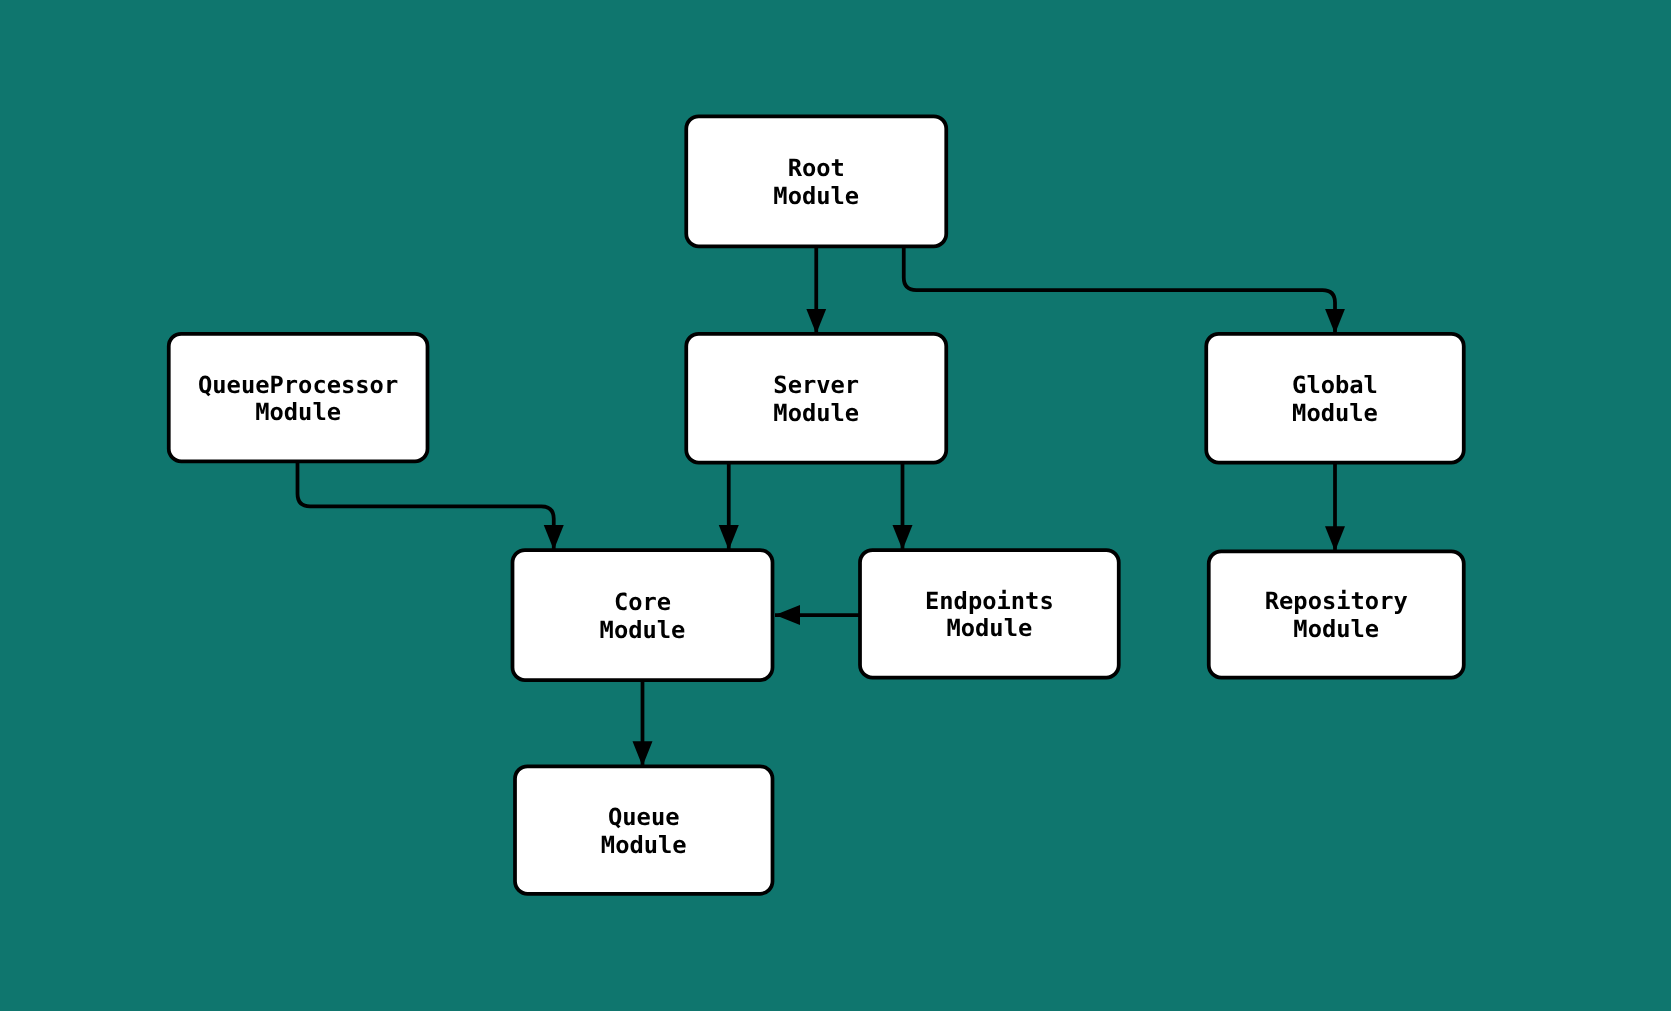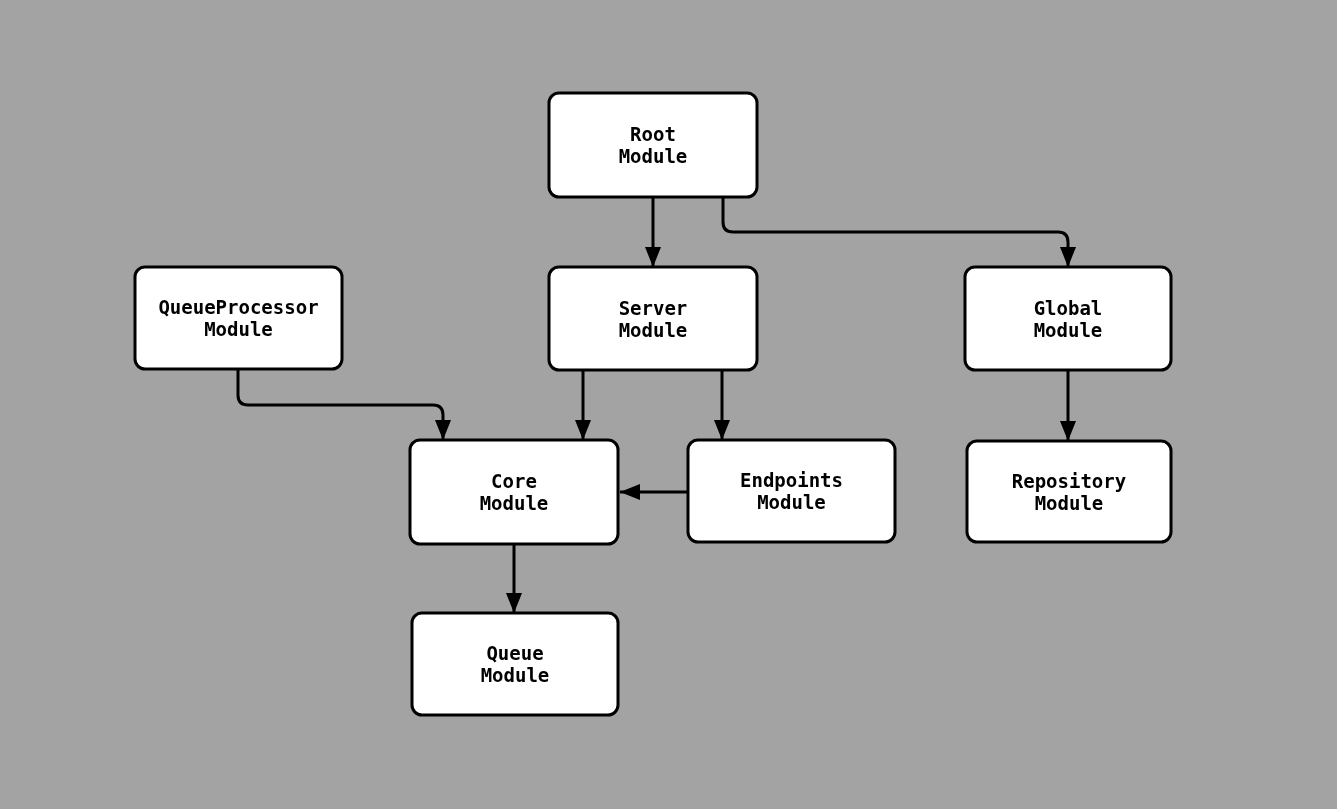--- a/index.html
+++ b/index.html
@@ -4,21 +4,21 @@
 <style>
   html, body {
     margin: 0;
     padding: 0;
     background: #ffffff;
   }
   .canvas {
     position: relative;
     width: 1337px;
     height: 809px;
-    background: #a3a3a3;
+    background: #0f766e;
     overflow: hidden;
     font-family: "DejaVu Sans Mono", monospace;
   }
   svg {
     position: absolute;
     top: 0;
     left: 0;
   }
   .node-box {
     fill: #ffffff;

